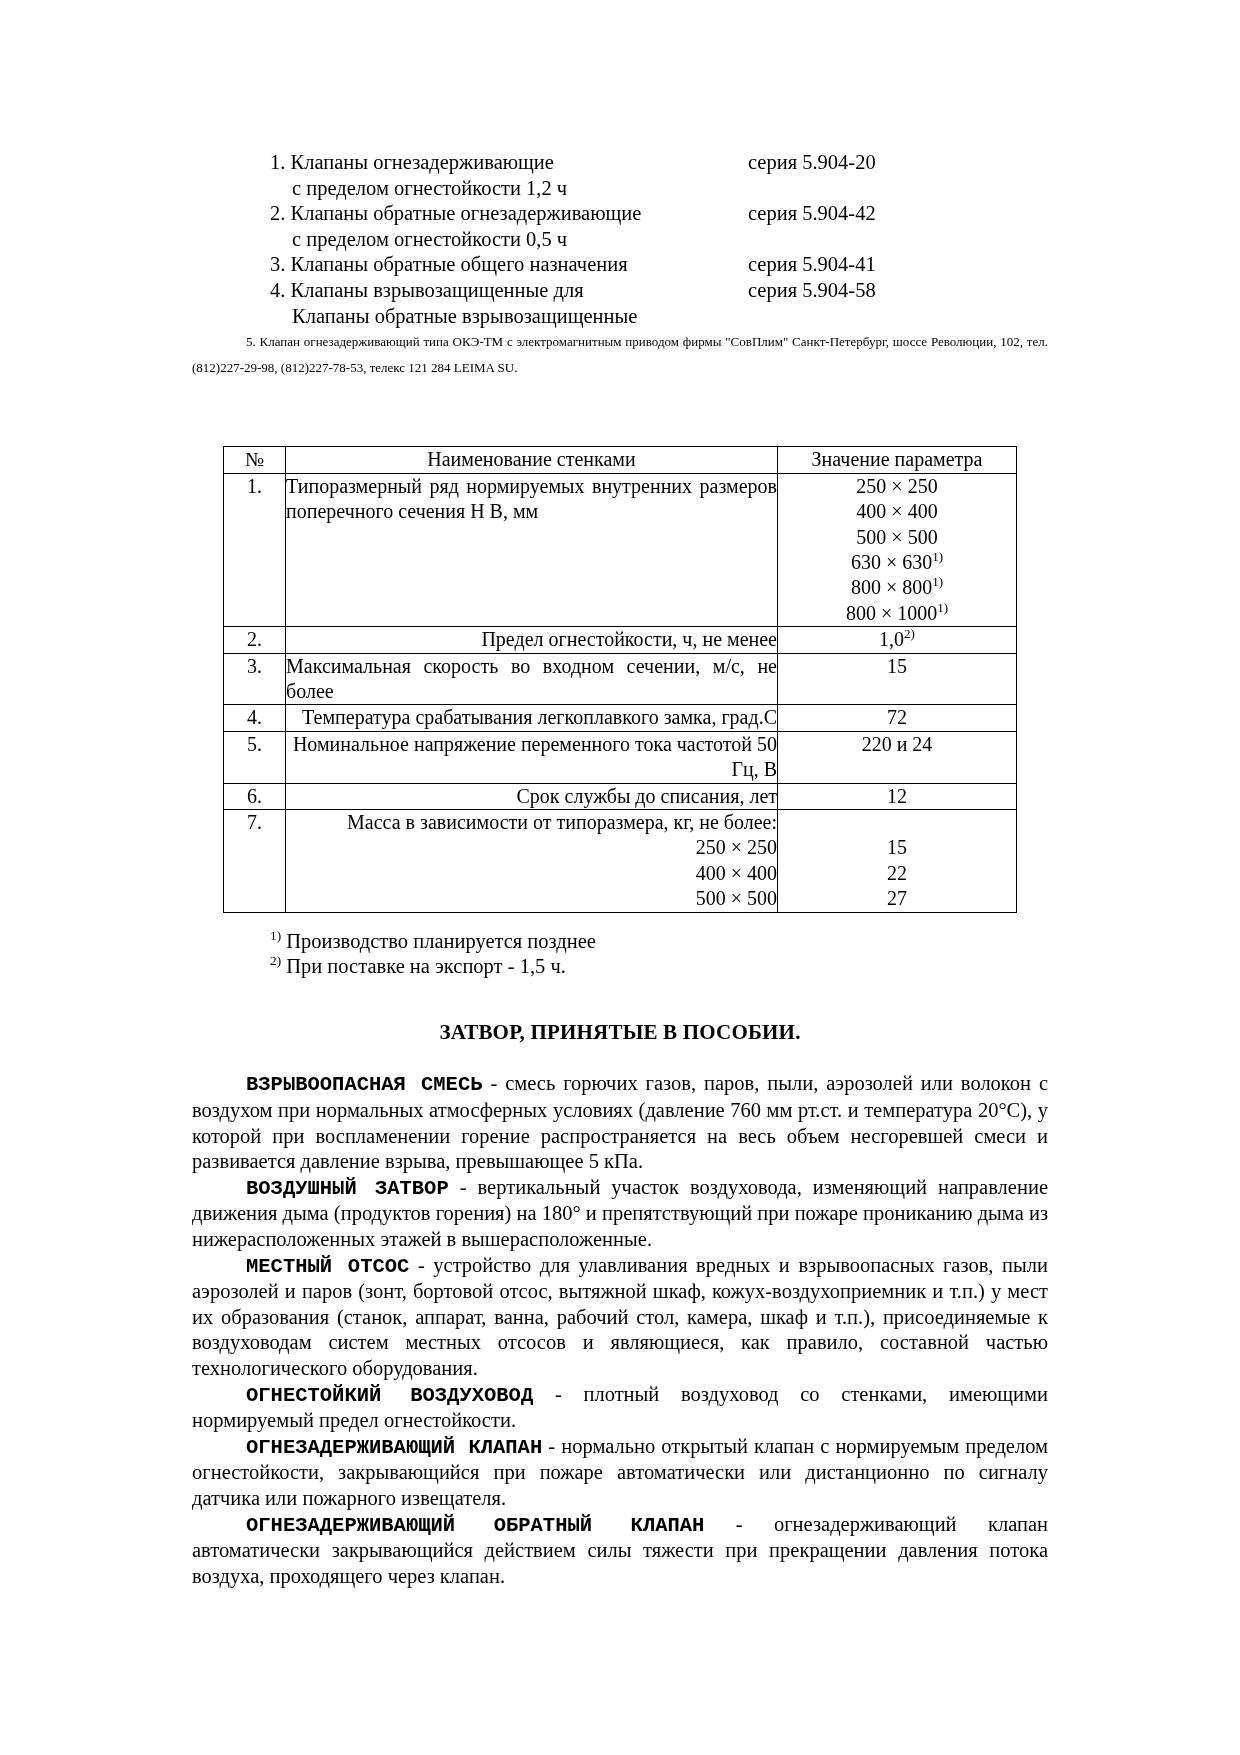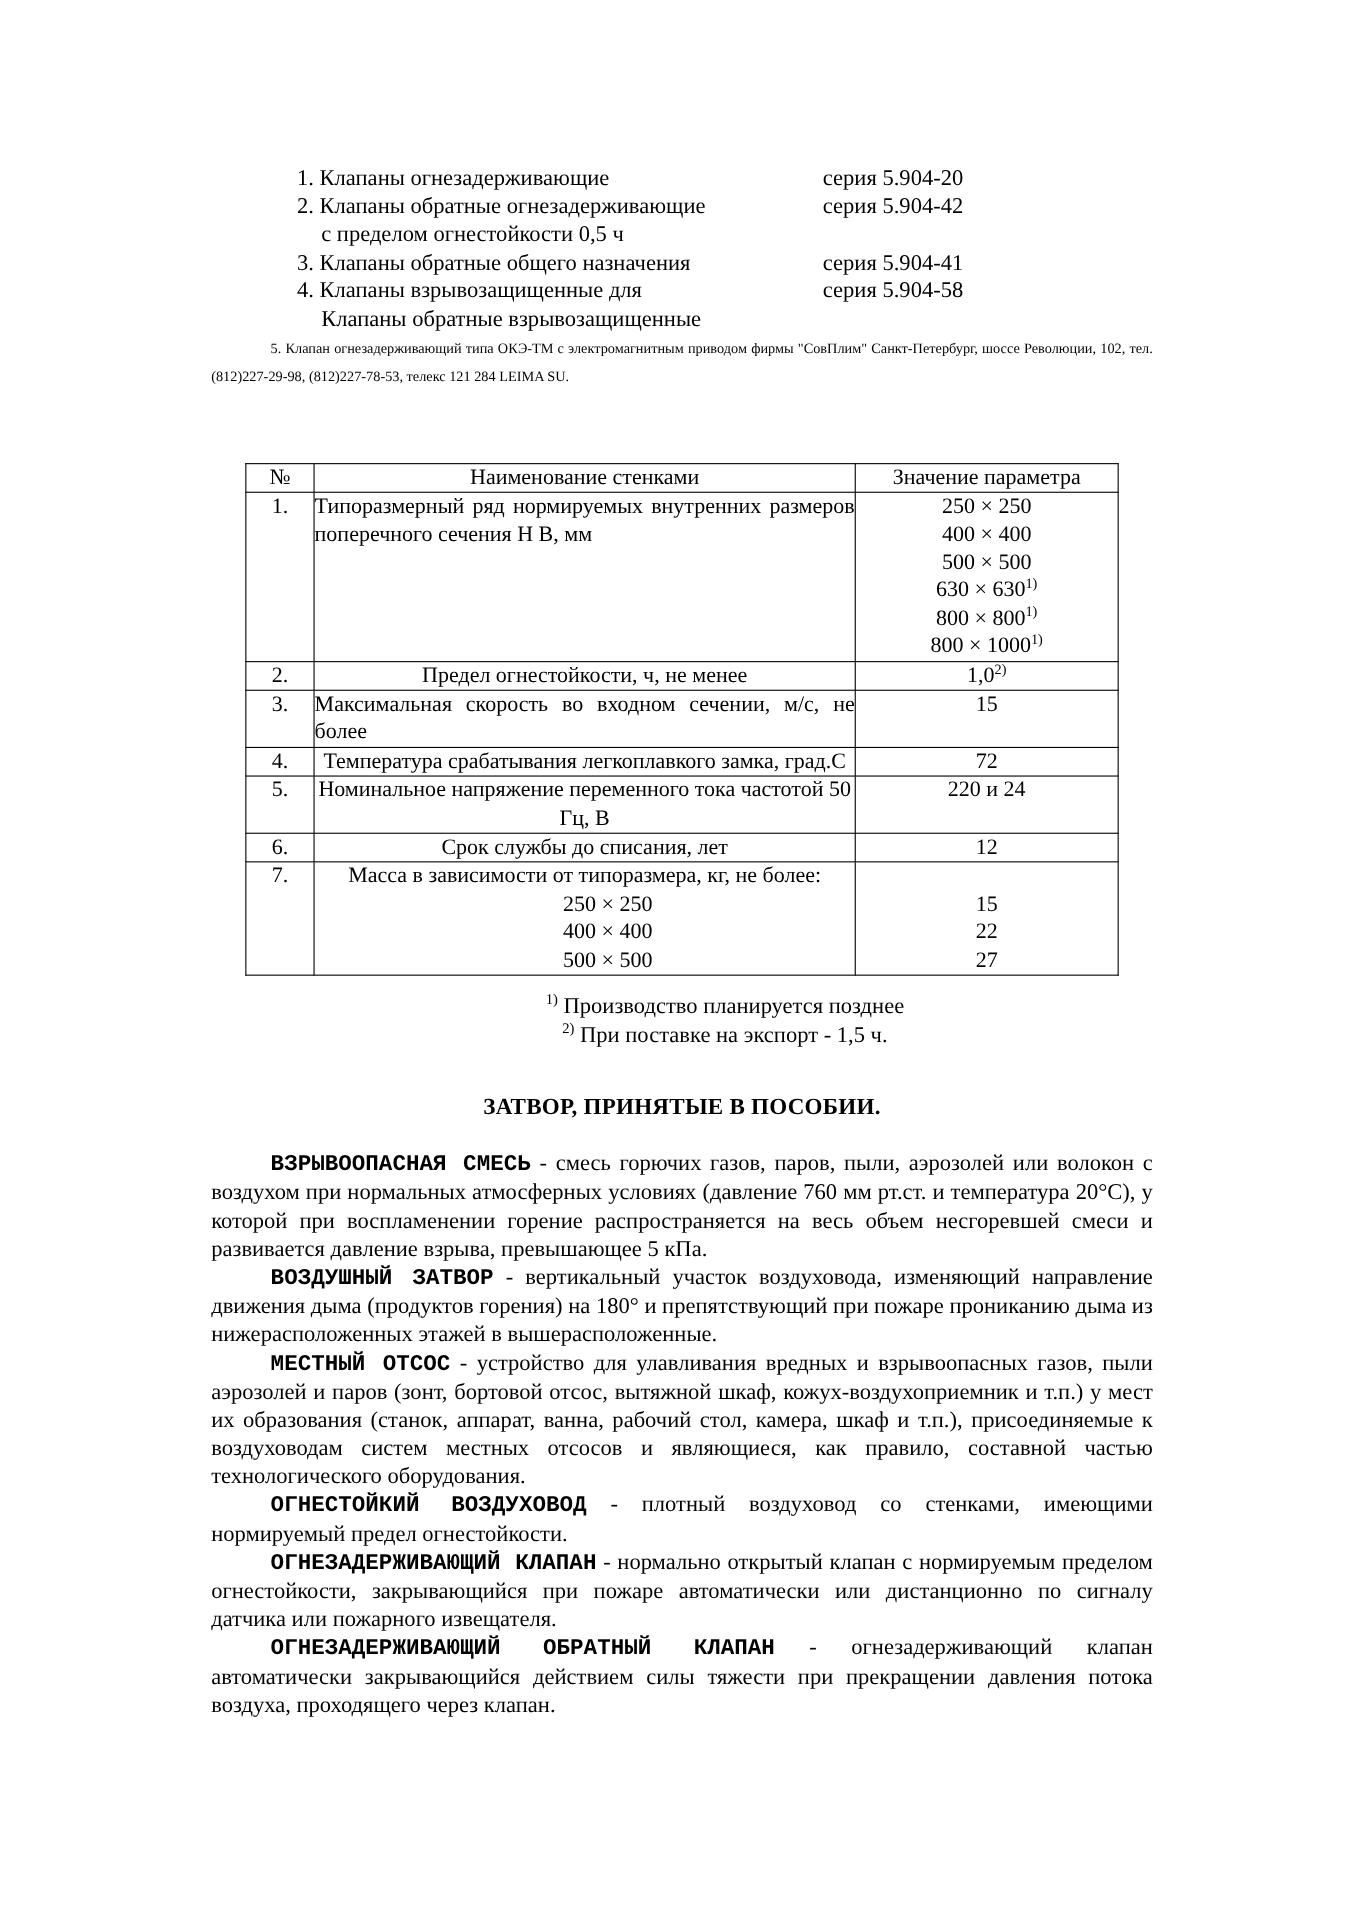--- a/index.html
+++ b/index.html
@@ -103,40 +103,40 @@
   }
   .cell-num {
     text-align: center;
     padding: 1px 2px 1px 2px;
   }
   .cell-name {
     text-align: justify;
     text-justify: inter-word;
     padding: 1px 4px 1px 5px;
   }
-  .cell-name.nojust { text-align: center; }
+  .cell-name.nojust { text-align: right; }
   .cell-name .sizeline { padding-left: 42px; }
   .cell-value {
     text-align: center;
     padding: 1px 2px 1px 2px;
   }
   .cell-value div { white-space: nowrap; }
   sup {
     font-size: 0.65em;
     vertical-align: super;
     line-height: 0;
   }
 
   
   .footnotes {
     margin: 16px 0 0 78px;
     font-size: 20.5px;
     line-height: 25.6px;
   }
-  .footnotes div { white-space: nowrap; text-align: center; }
+  .footnotes div { white-space: nowrap; }
 
   
   .term-block {
     font-size: 20.5px;
     line-height: 25.6px;
     text-align: justify;
     text-justify: inter-word;
     text-indent: 54px;
     margin: 0;
   }
@@ -149,20 +149,21 @@
 <body>
 
 <div class="page">
 
   <div class="product-list">
 
     <div class="product-row">
       <span class="pl-name">1. Клапаны огнезадерживающие</span>
       <span class="pl-series">серия 5.904-20</span>
     </div>
+    <div class="product-sub">с пределом огнестойкости 1,2 ч</div>
 
     <div class="product-row">
       <span class="pl-name">2. Клапаны обратные огнезадерживающие</span>
       <span class="pl-series">серия 5.904-42</span>
     </div>
     <div class="product-sub">с пределом огнестойкости 0,5 ч</div>
 
     <div class="product-row">
       <span class="pl-name">3. Клапаны обратные общего назначения</span>
       <span class="pl-series">серия 5.904-41</span>

